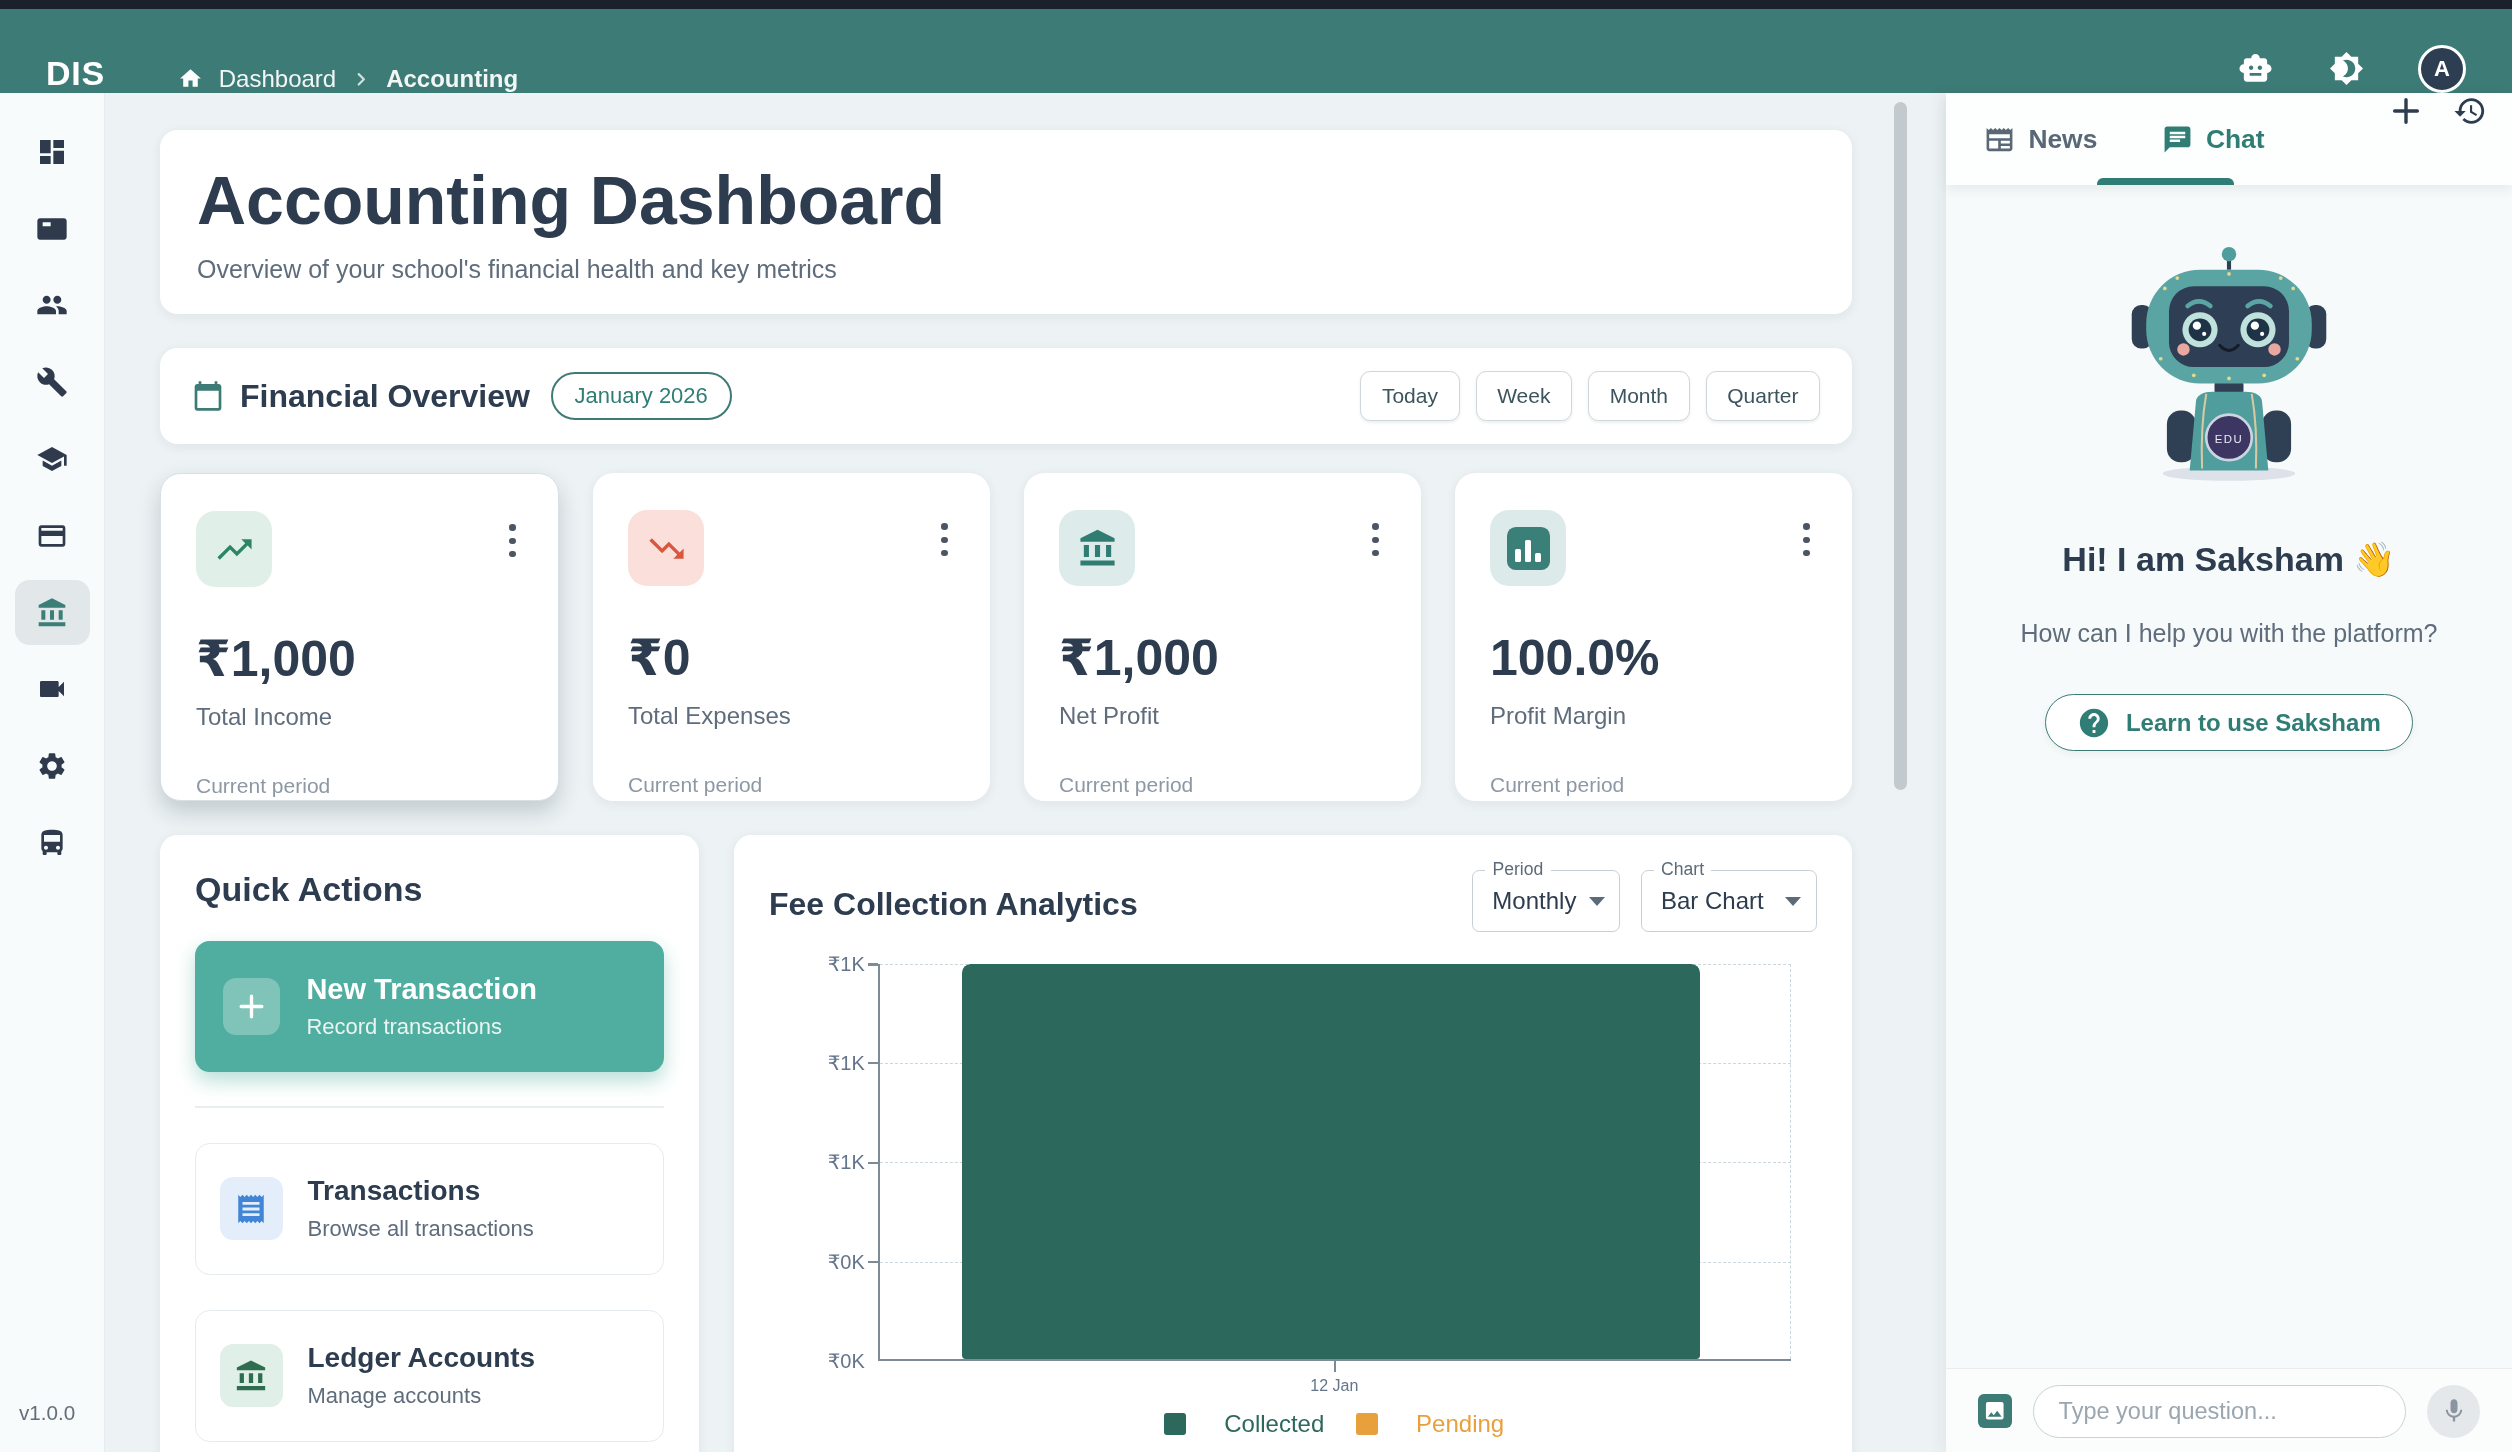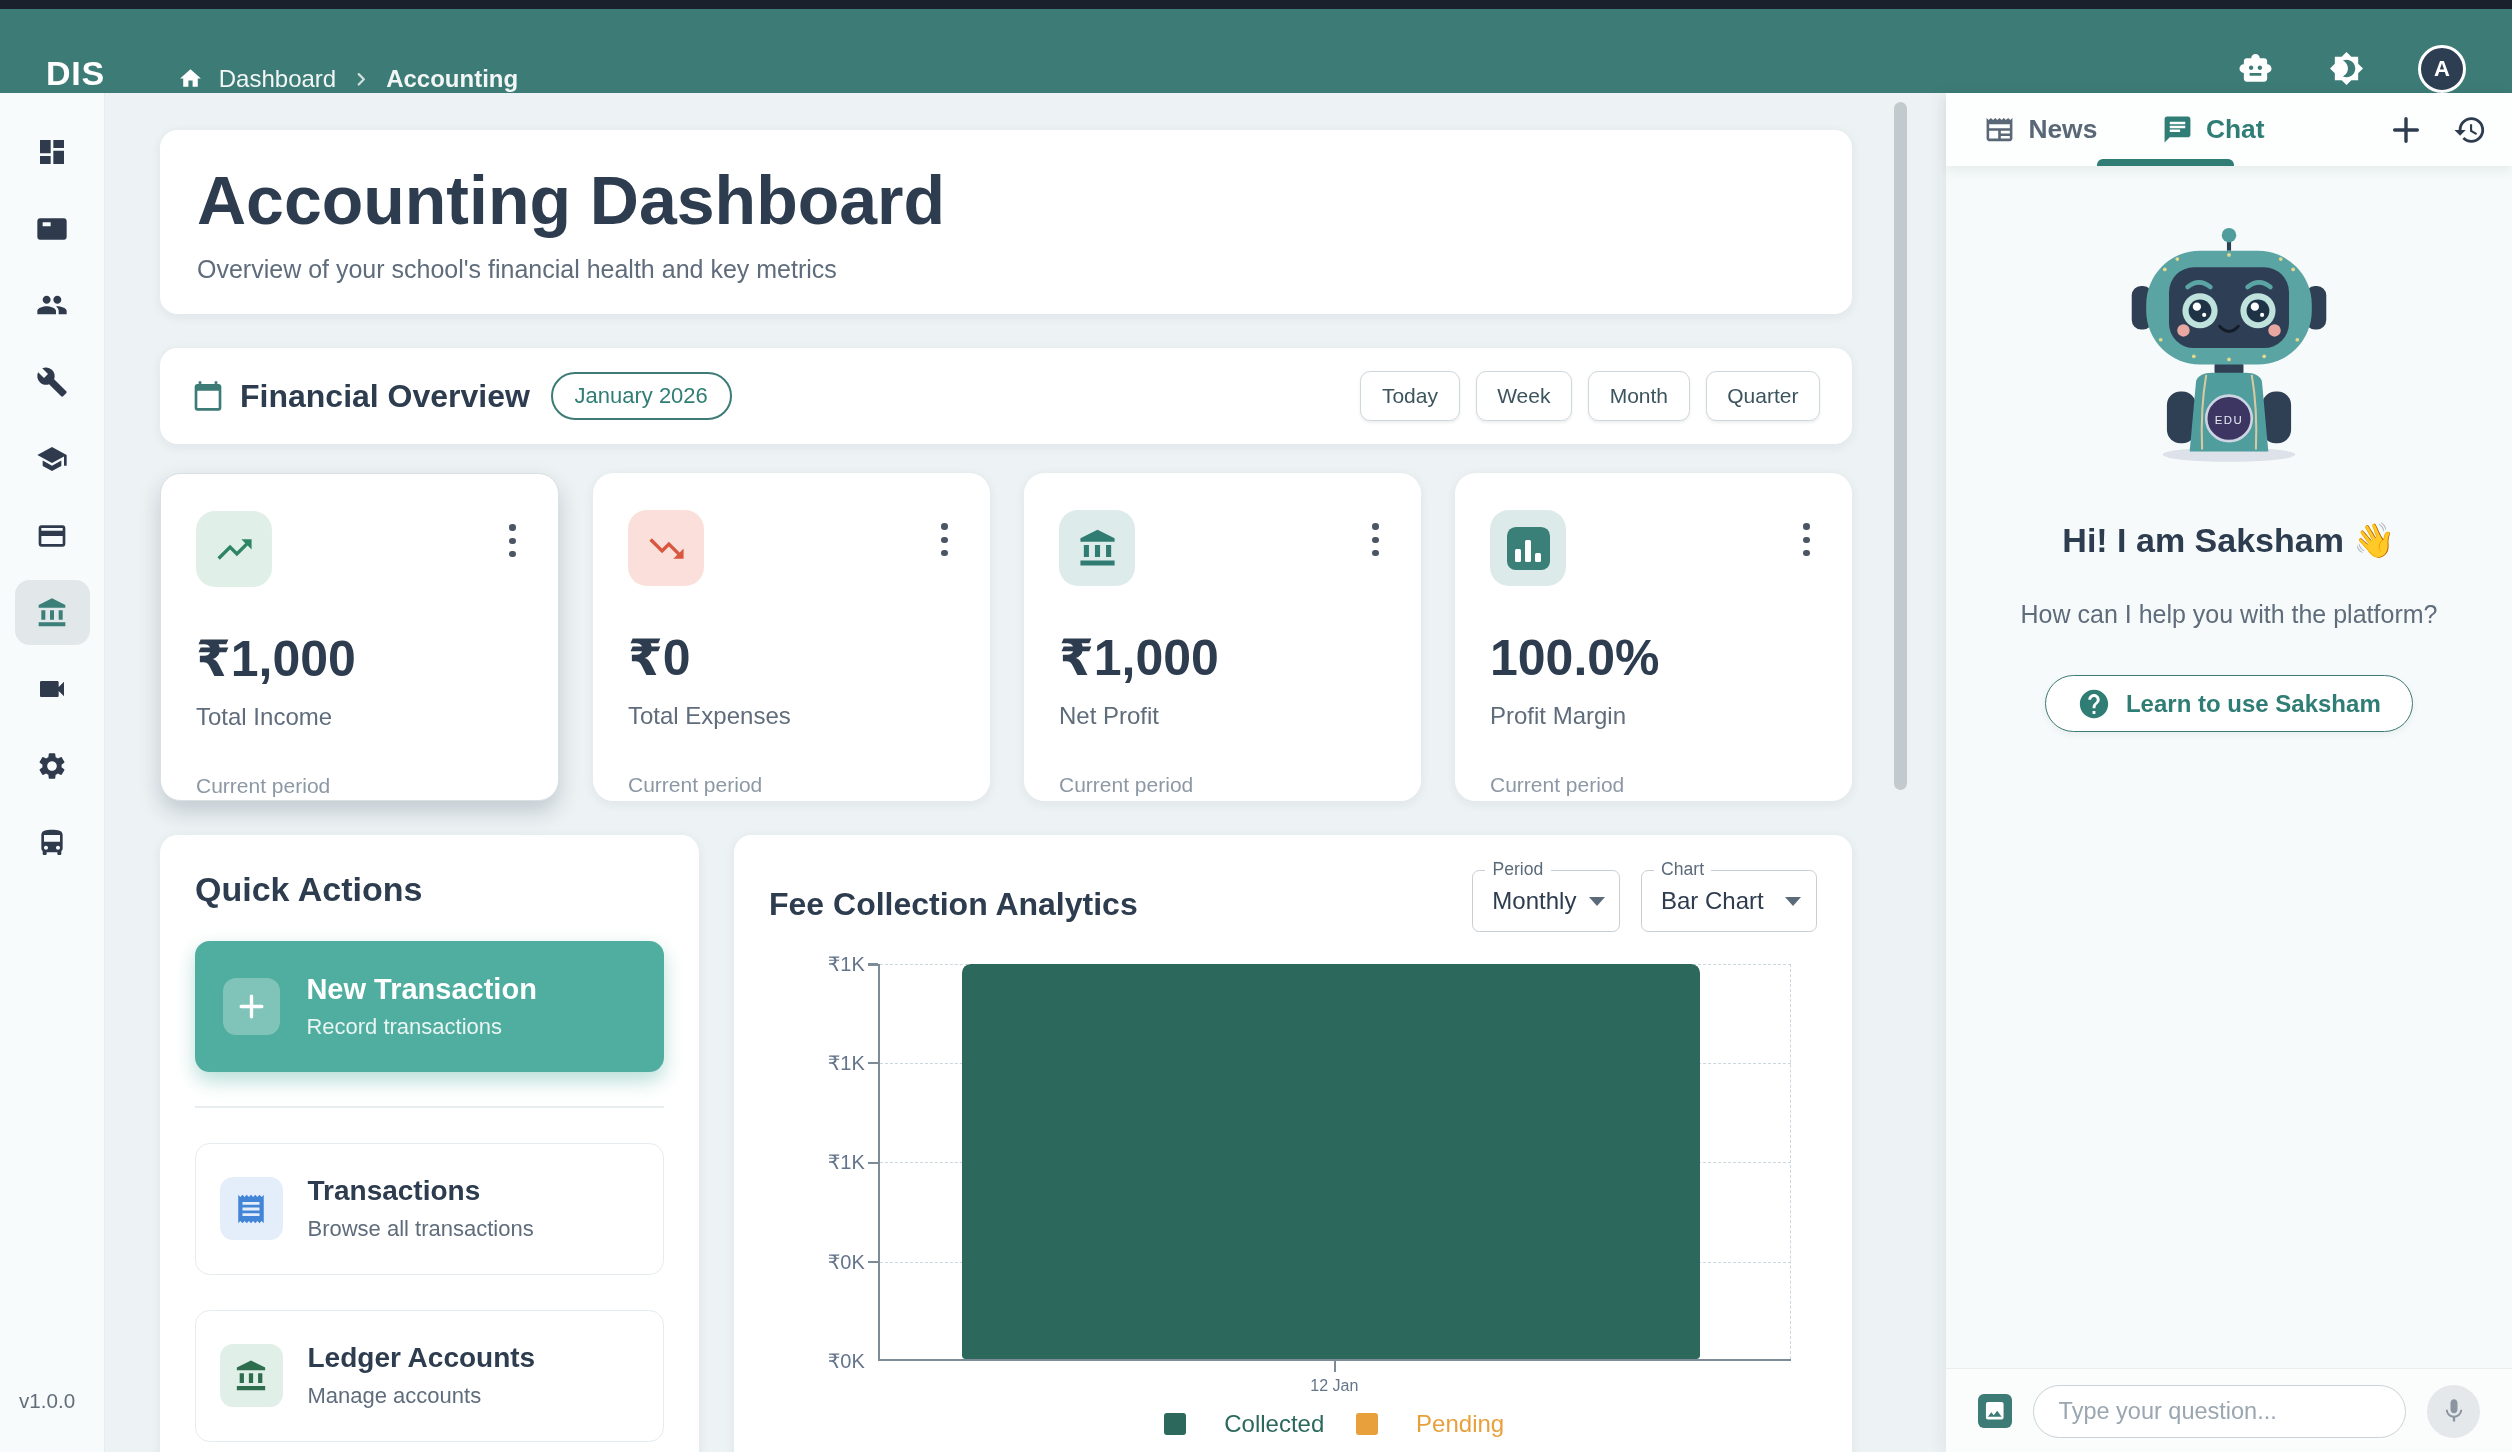--- a/index.html
+++ b/index.html
@@ -18,21 +18,21 @@
   .hdr-icon{width:38px;height:38px;display:flex;align-items:center;justify-content:center;}
   .avatar{width:48px;height:48px;border-radius:50%;background:#2e3e52;border:3.7px solid #ffffff;
           display:flex;align-items:center;justify-content:center;color:#fff;font-weight:bold;font-size:22px;}
   
   .sidebar{position:absolute;top:93px;left:0;bottom:0;width:105px;background:#f8fbfc;
            border-right:0.7px solid #e6ebee;display:flex;flex-direction:column;align-items:center;padding-top:26.4px;}
   .side-item{width:75px;height:65px;border-radius:14.7px;display:flex;align-items:center;justify-content:center;
              margin-bottom:11.8px;color:#2f3b4c;}
   .side-item.active{background:#e2e7ea;color:#3c7f78;}
   .side-item svg{width:32px;height:32px;fill:currentColor;}
-  .version{margin-top:auto;margin-bottom:40px;align-self:flex-start;margin-left:19px;
+  .version{margin-top:auto;margin-bottom:28px;align-self:flex-start;margin-left:19px;
            font-size:20.6px;color:#636e7a;text-align:center;}
   
   .main{position:absolute;top:93px;left:105px;width:1841px;height:1360px;
         padding:37px 94px 0 55px;overflow:hidden;}
   .card{background:#ffffff;border-radius:17.6px;box-shadow:0 2.9px 10.3px rgba(25,50,70,.07);}
   .title-card{height:184px;padding:35px 37px;margin-bottom:34px;}
   .page-title{font-size:68px;font-weight:bold;color:#2d3c4e;line-height:1.05;}
   .page-sub{font-size:25px;color:#5f6c7b;margin-top:19px;}
   .fin-row{height:96px;margin-bottom:29px;display:flex;align-items:center;padding:0 32px;}
   .fin-title{font-size:32px;font-weight:bold;margin-left:16px;}
@@ -107,22 +107,22 @@
   .swatch.collected{background:#2c685c;}
   .swatch.pending{background:#e8a03c;}
   .legend-label{font-size:24px;margin-left:29px;}
   .legend-label.collected{color:#2c685c;}
   .legend-label.pending{color:#e8a03c;}
   
   .scroll-thumb{position:absolute;left:1894px;top:102px;width:12.5px;height:688px;border-radius:6.6px;background:#c3cacd;}
   
   .right-panel{position:absolute;top:93px;left:1946px;right:0;bottom:0;background:#f6fafa;
                box-shadow:-5.9px 0 13.2px rgba(30,50,60,.05);display:flex;flex-direction:column;}
-  .tabbar{height:73px;background:#fdfefe;box-shadow:0 5.9px 10.3px rgba(30,50,60,.07);position:relative;
-          display:flex;align-items:center;padding:0 25px;flex:none;}
+  .tabbar{height:92px;background:#fdfefe;box-shadow:0 5.9px 10.3px rgba(30,50,60,.07);position:relative;
+          display:flex;align-items:flex-start;padding:0 25px;flex:none;}
   .tab{display:flex;align-items:center;gap:13.2px;font-size:26.4px;padding:0 13.2px;height:100%;}
   .tab.news{color:#5a6776;font-weight:600;}
   .tab.chat{color:#2f7d75;font-weight:bold;margin-left:38px;}
   .tab svg{width:31px;height:31px;fill:currentColor;}
   .tab-underline{position:absolute;bottom:0;left:151px;width:137px;height:7.3px;background:#2f7d75;
                  border-radius:5.9px 5.9px 0 0;}
   .tab-actions{margin-left:auto;display:flex;align-items:center;gap:29px;}
   .tab-actions .hdr-icon{width:35px;height:35px;color:#2d3c4e;}
   .chat-body{flex:1;display:flex;flex-direction:column;align-items:center;overflow:hidden;}
   .robot{margin-top:62px;}

